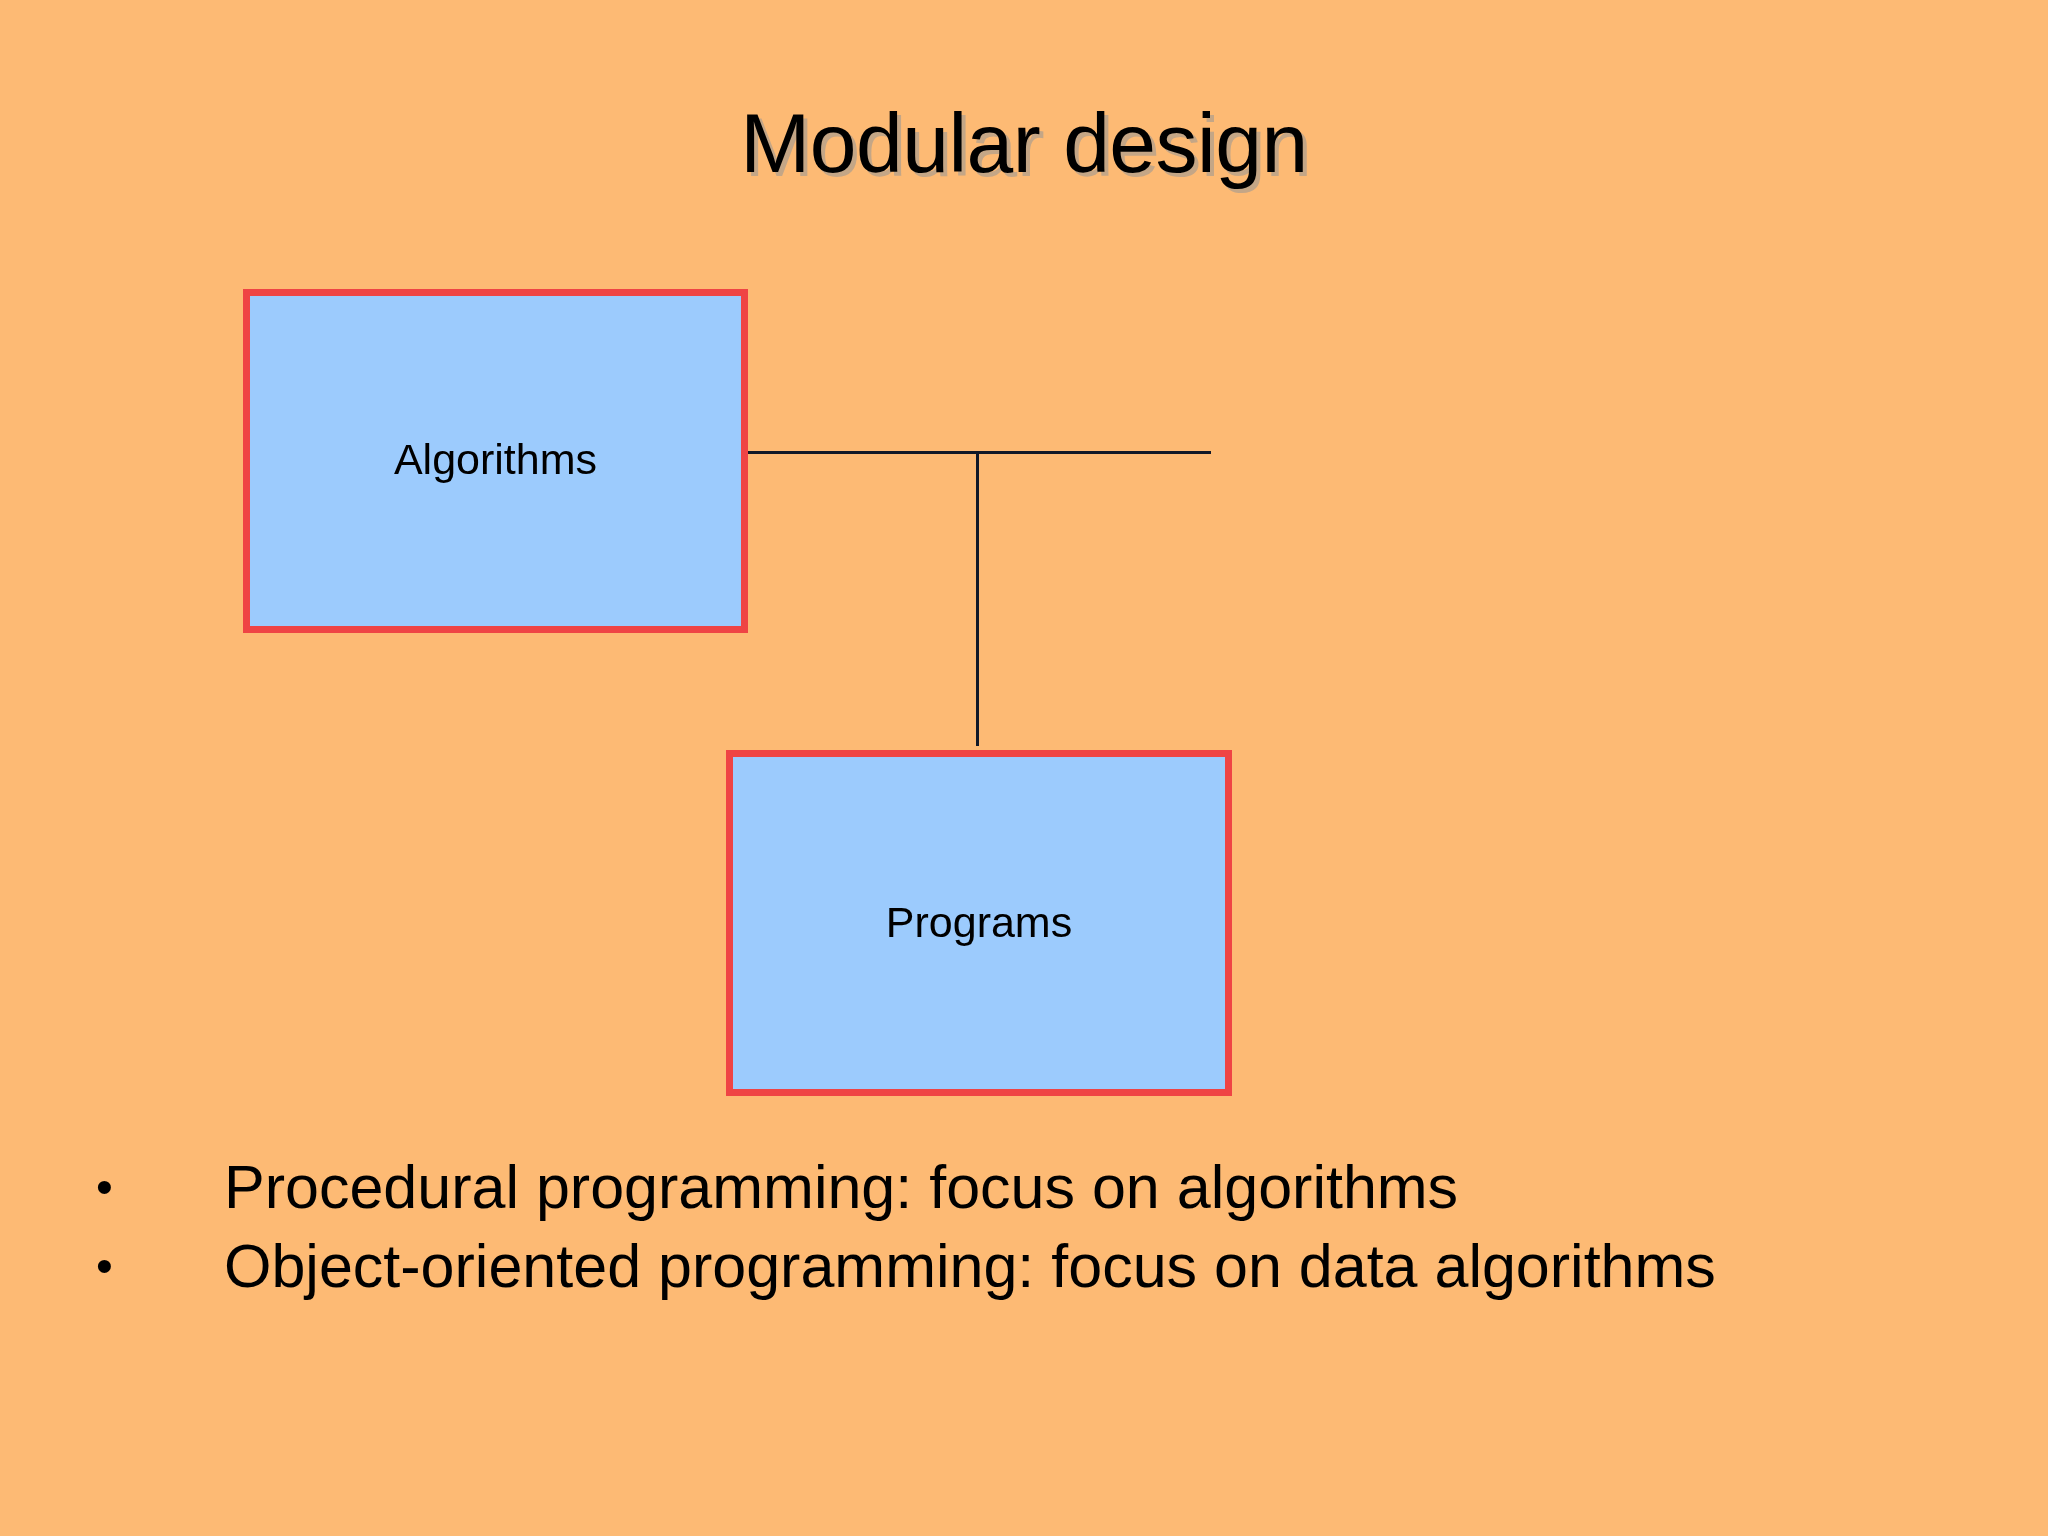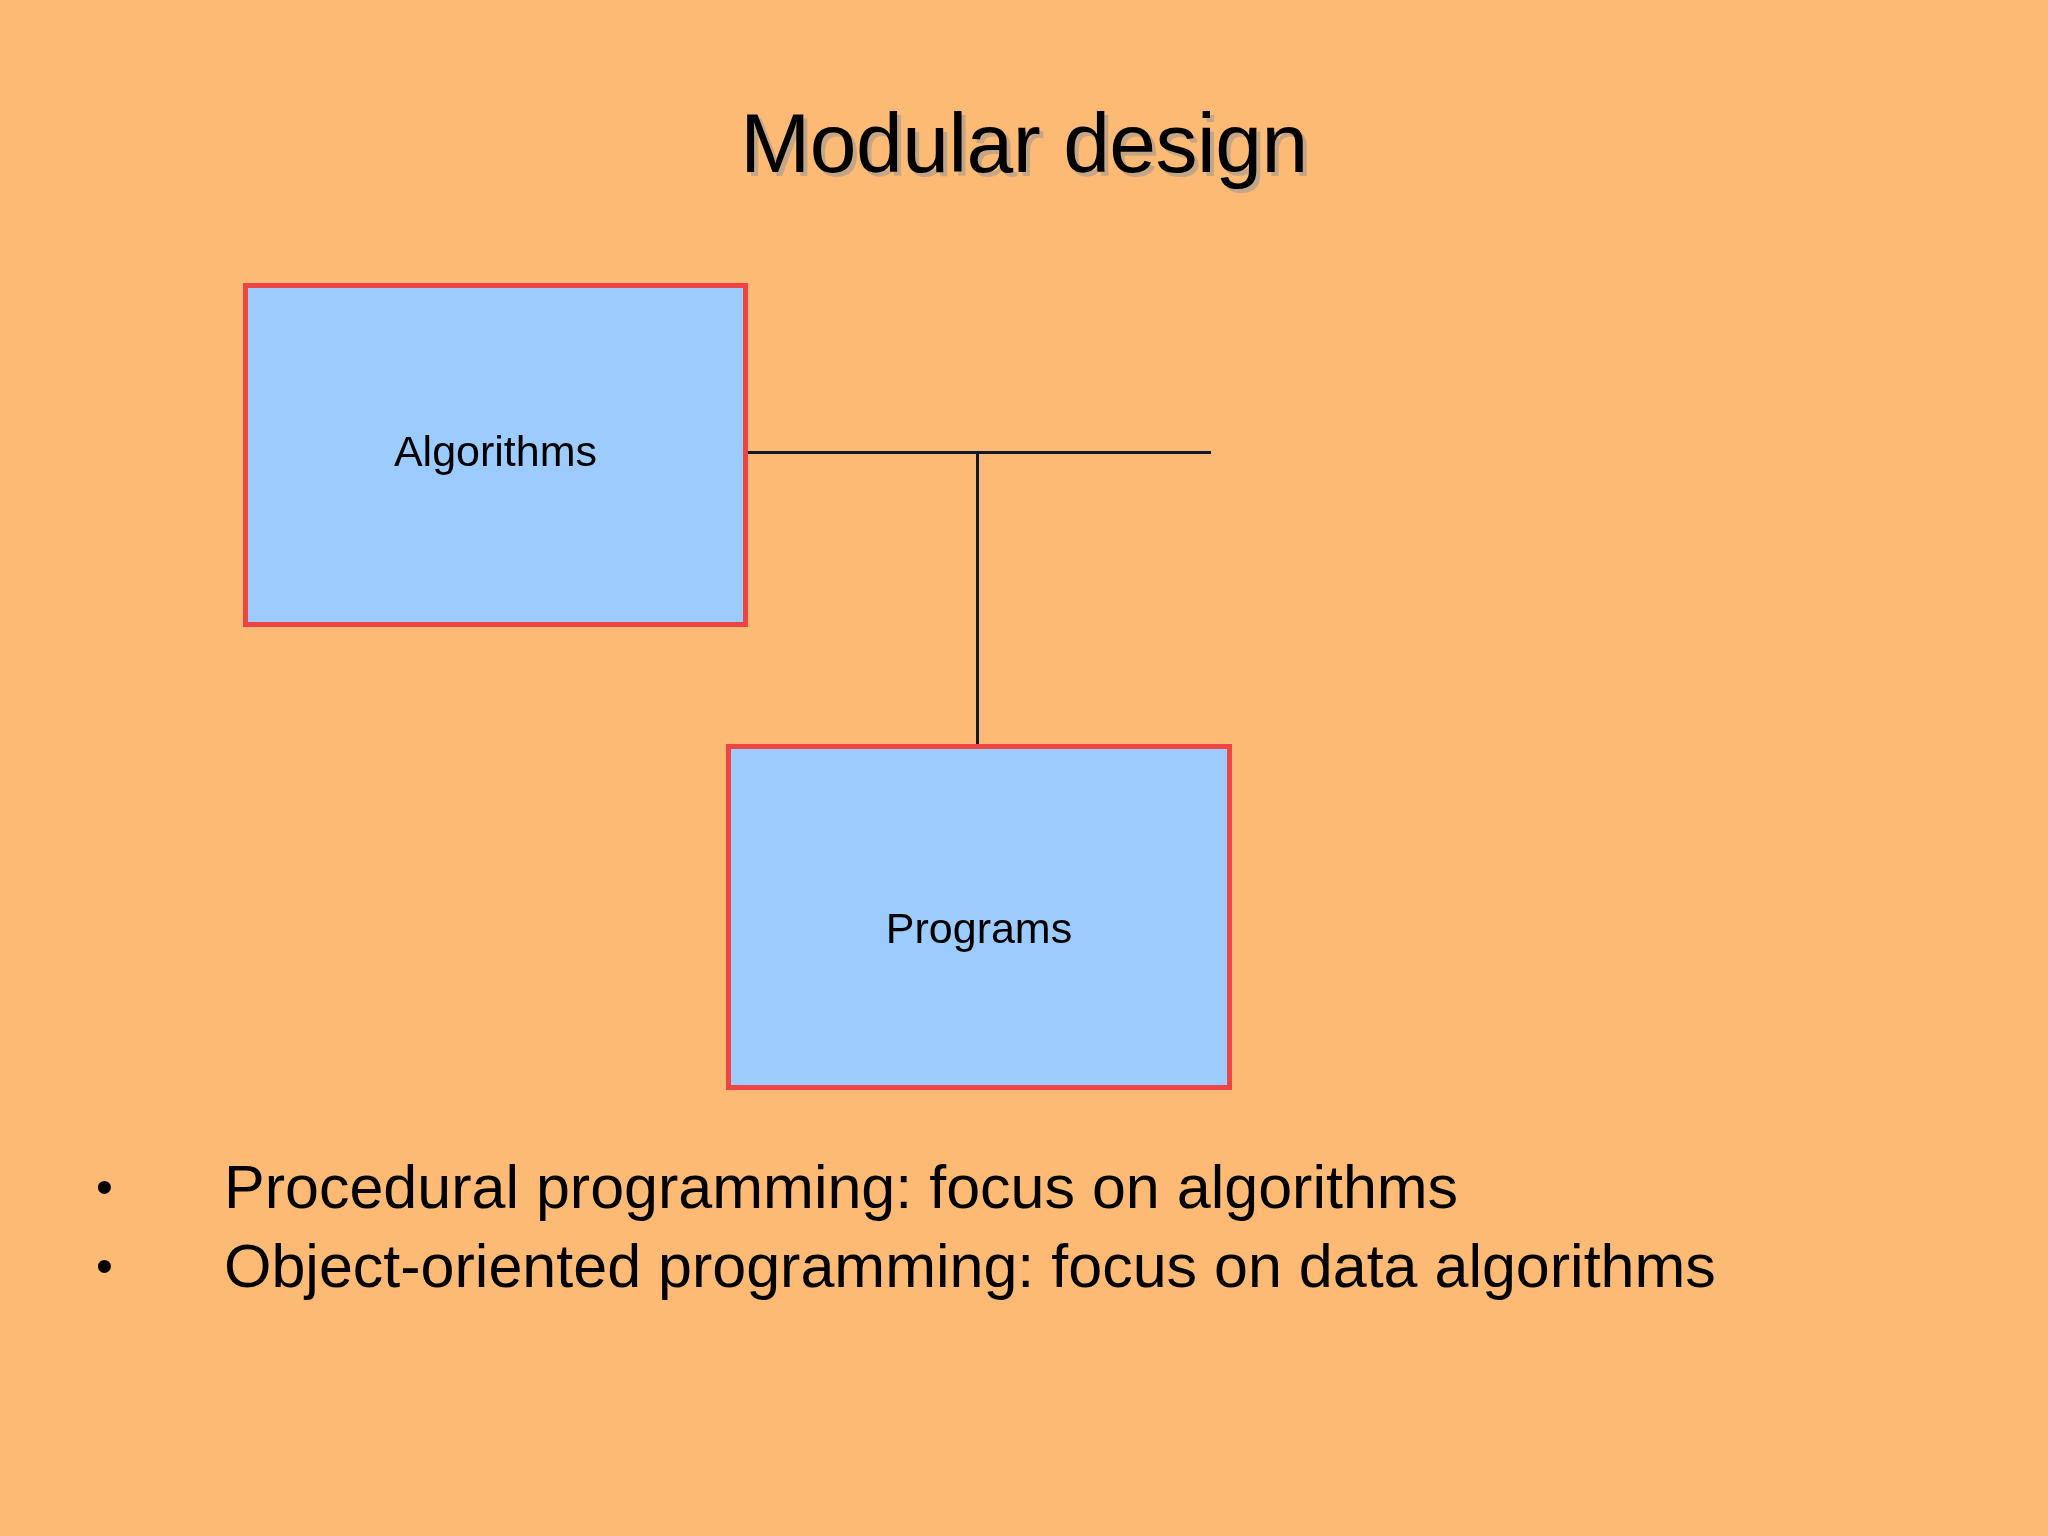--- a/index.html
+++ b/index.html
@@ -39,22 +39,23 @@
     position: absolute;
     left: 0;
     top: 0;
     width: 2048px;
     height: 1536px;
   }
   .node-box {
     position: absolute;
     box-sizing: border-box;
     background: #9CCBFD;
-    border: 5px solid #ef4444;
+    border: 7px solid #ef4444;
     display: block;
+    margin-top: 6px;
   }
   .node-label {
     position: absolute;
     left: 0;
     width: 100%;
     text-align: center;
     font-size: 43px;
     font-weight: normal;
     color: #000000;
     line-height: 1;
@@ -75,21 +76,21 @@
     height: 344px;
   }
   #label-datastructures { top: 142px; }
 
   #box-programs {
     left: 726px;
     top: 744px;
     width: 506px;
     height: 346px;
   }
-  #label-programs { top: 158px; }
+  #label-programs { top: 144px; }
 
   .connector {
     position: absolute;
     background: #111827;
   }
   
   #connector-horizontal {
     left: 746px;
     top: 451px;
     width: 465px;

